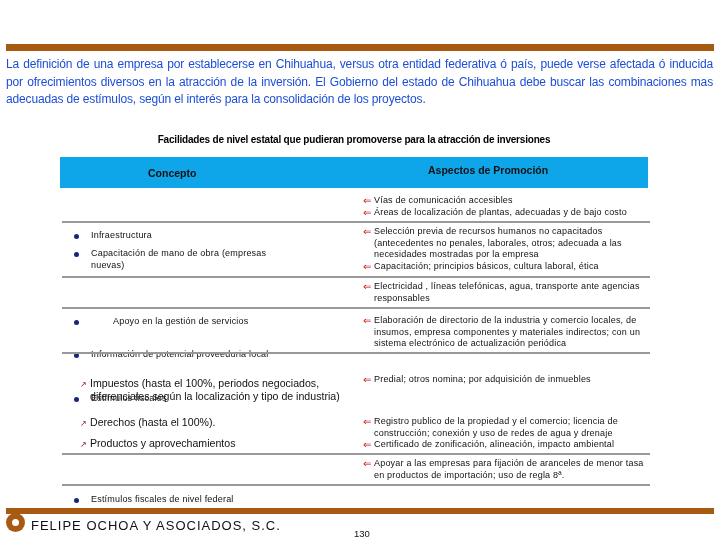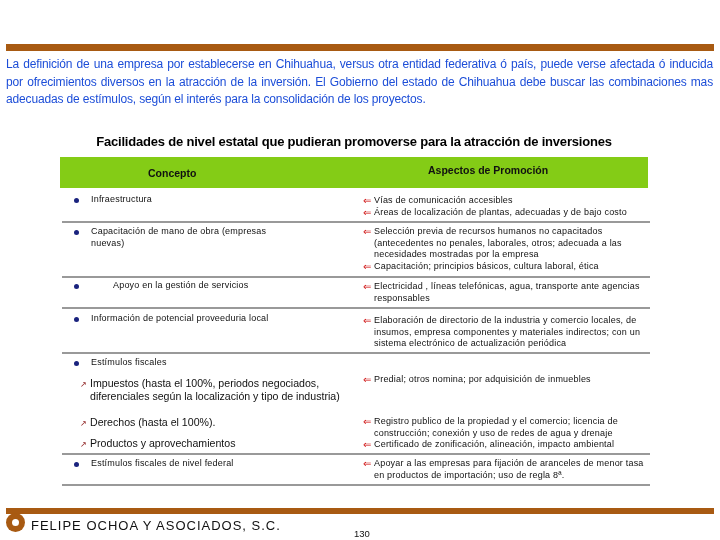--- a/index.html
+++ b/index.html
@@ -9,32 +9,32 @@
     .top-rule { position: absolute; left: 6px; top: 44px; width: 708px; height: 7px; background: #a85a12; }
 
     .intro {
       position: absolute; left: 6px; top: 56px; width: 707px;
       font-family: "Liberation Sans", sans-serif; font-size: 12px; line-height: 17.5px;
       text-align: justify; letter-spacing: -0.15px; color: #1d4ed8;
     }
 
     .table-title {
       position: absolute; left: 60px; top: 134px; width: 588px; text-align: center;
-      font-family: "Liberation Sans", sans-serif; font-size: 13px; font-weight: bold; letter-spacing: -0.2px;
+      font-family: "Liberation Sans", sans-serif; font-size: 10px; font-weight: bold; letter-spacing: -0.2px;
     }
 
     .header-band {
-      position: absolute; left: 60px; top: 157px; width: 588px; height: 31px; background: #84cc16;
+      position: absolute; left: 60px; top: 157px; width: 588px; height: 31px; background: #0ea5e9;
     }
     .hdr-concepto { position: absolute; left: 88px; top: 10px; font-size: 10.5px; font-weight: bold; color: #111; }
     .hdr-aspectos { position: absolute; left: 368px; top: 7px; font-size: 10.5px; font-weight: bold; color: #111; }
 
     .divider { position: absolute; left: 62px; width: 588px; height: 2px; background: #999; }
 
-    .cell-left { position: absolute; left: 75px; width: 270px; font-size: 9px; line-height: 11.5px; color: #111; letter-spacing: 0.2px; }
+    .cell-left { position: absolute; left: 75px; width: 270px; font-size: 9px; line-height: 11.5px; color: #111; letter-spacing: 0.2px; margin-top: 36px; }
     .cell-left .bullet { position: absolute; left: -1px; top: 4px; width: 5px; height: 5px; border-radius: 50%; background: #1a237e; }
     .cell-left .txt { display: block; padding-left: 16px; }
 
     .sub-item { position: absolute; left: 78px; width: 270px; font-size: 10.6px; line-height: 12.8px; color: #111; }
     .sub-item .arr { position: absolute; left: 2px; top: 2px; font-size: 8px; color: #8b1a1a; }
     .sub-item .txt { display: block; padding-left: 12px; }
 
     .cell-right { position: absolute; left: 364px; width: 288px; font-size: 9px; line-height: 11.6px; color: #111; letter-spacing: 0.2px; }
     .cell-right .line { display: block; position: relative; padding-left: 10px; }
     .cell-right .line .arrow { position: absolute; left: -1px; top: 0; color: #c00; font-size: 10px; line-height: 11px; }
@@ -69,21 +69,21 @@
       <span class="arrow">⇐</span>
       <span class="cont">Vías de comunicación accesibles</span>
     </span>
   <span class="line">
       <span class="arrow">⇐</span>
       <span class="cont">Áreas de localización de plantas, adecuadas y de bajo costo</span>
     </span>
 </div>
 <div class="divider" style="top:221px;"></div>
 
-<div class="cell-left" style="top:226px; width:210px;">
+<div class="cell-left" style="top:212px; width:210px;">
   <span class="bullet"></span>
   <span class="txt">Capacitación de mano de obra (empresas nuevas)</span>
 </div>
 <div class="cell-right" style="top:226px;">
   <span class="line">
       <span class="arrow">⇐</span>
       <span class="cont">Selección previa de recursos humanos no capacitados (antecedentes no penales, laborales, otros;  adecuada a las necesidades mostradas por la empresa</span>
     </span>
   <span class="line">
       <span class="arrow">⇐</span>

